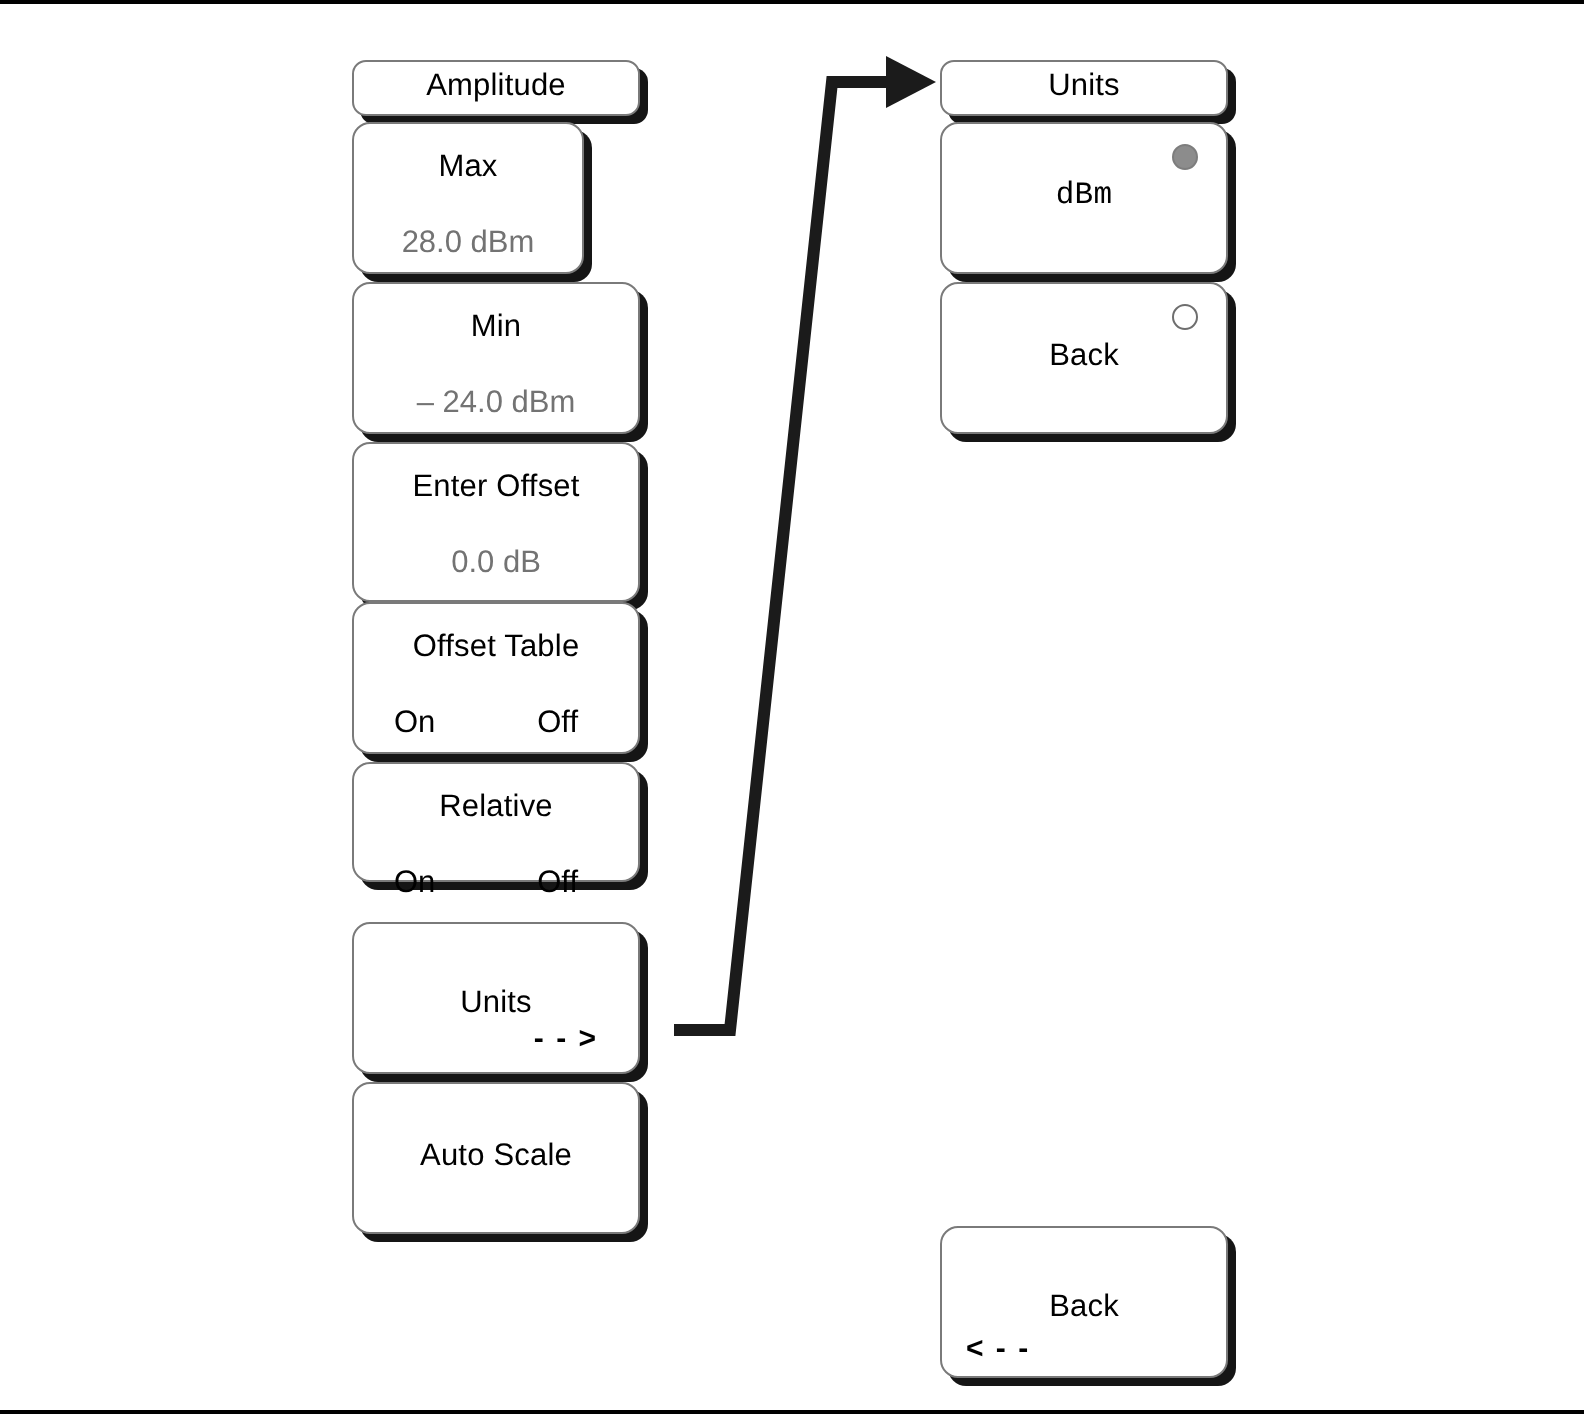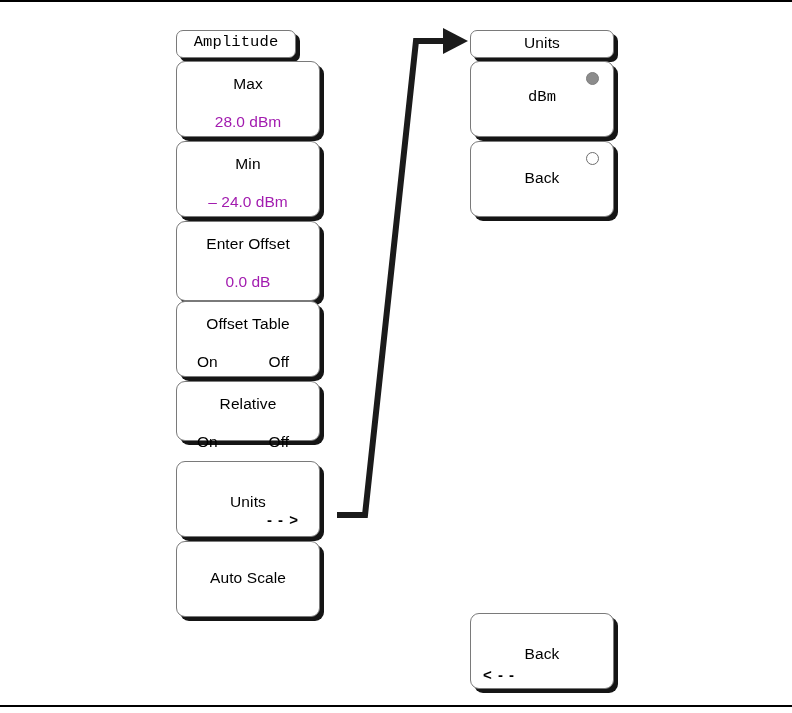--- a/index.html
+++ b/index.html
@@ -49,21 +49,21 @@
     color: #000000;
     font-size: 15.5px;
     letter-spacing: 0.1px;
     line-height: 1;
   }
   .softkey .value {
     position: absolute;
     left: 0;
     width: 100%;
     text-align: center;
-    color: #a21caf;
+    color: #737373;
     font-size: 15.5px;
     line-height: 1;
   }
 
   
   .softkey.header {
     border-radius: 7px;
   }
   .softkey.header .label {
     top: 50%;
@@ -155,25 +155,25 @@
   }
 </style>
 </head>
 <body>
 
 <div id="page">
 
   <div class="page-rule top"></div>
   <div class="page-rule bottom"></div>
 
-  <div class="softkey header" style="left:176px; top:30px; width:120px; height:28px;font-family:Liberation Mono, monospace;">
+  <div class="softkey header" style="left:176px; top:30px; width:144px; height:28px;">
     <div class="label">Amplitude</div>
   </div>
 
-  <div class="softkey two" style="left:176px; top:61px; width:144px; height:76px;">
+  <div class="softkey two" style="left:176px; top:61px; width:116px; height:76px;">
     <div class="label">Max</div>
     <div class="value">28.0 dBm</div>
   </div>
 
   <div class="softkey two" style="left:176px; top:141px; width:144px; height:76px;">
     <div class="label">Min</div>
     <div class="value">– 24.0 dBm</div>
   </div>
 
   <div class="softkey two" style="left:176px; top:221px; width:144px; height:80px;">

